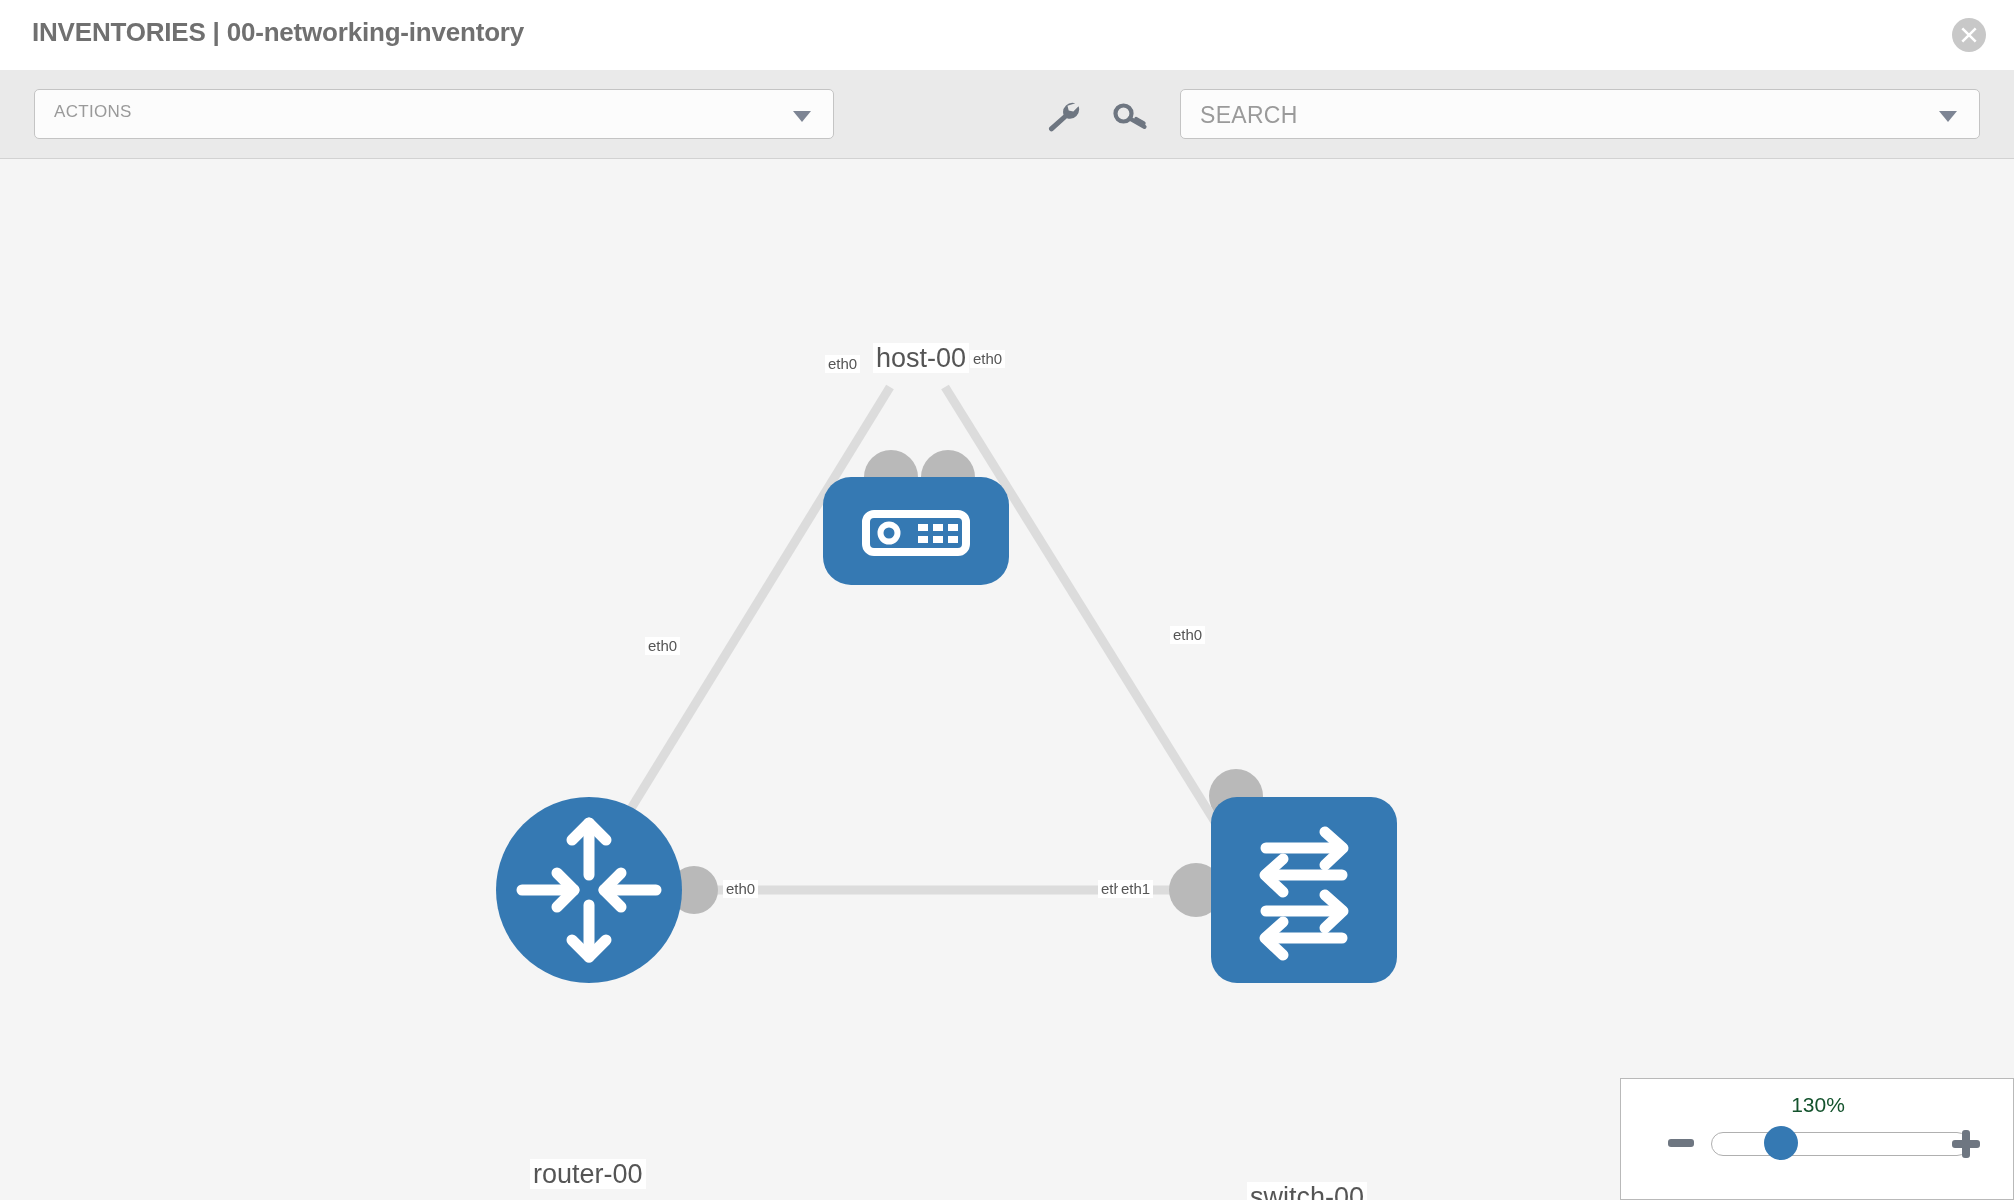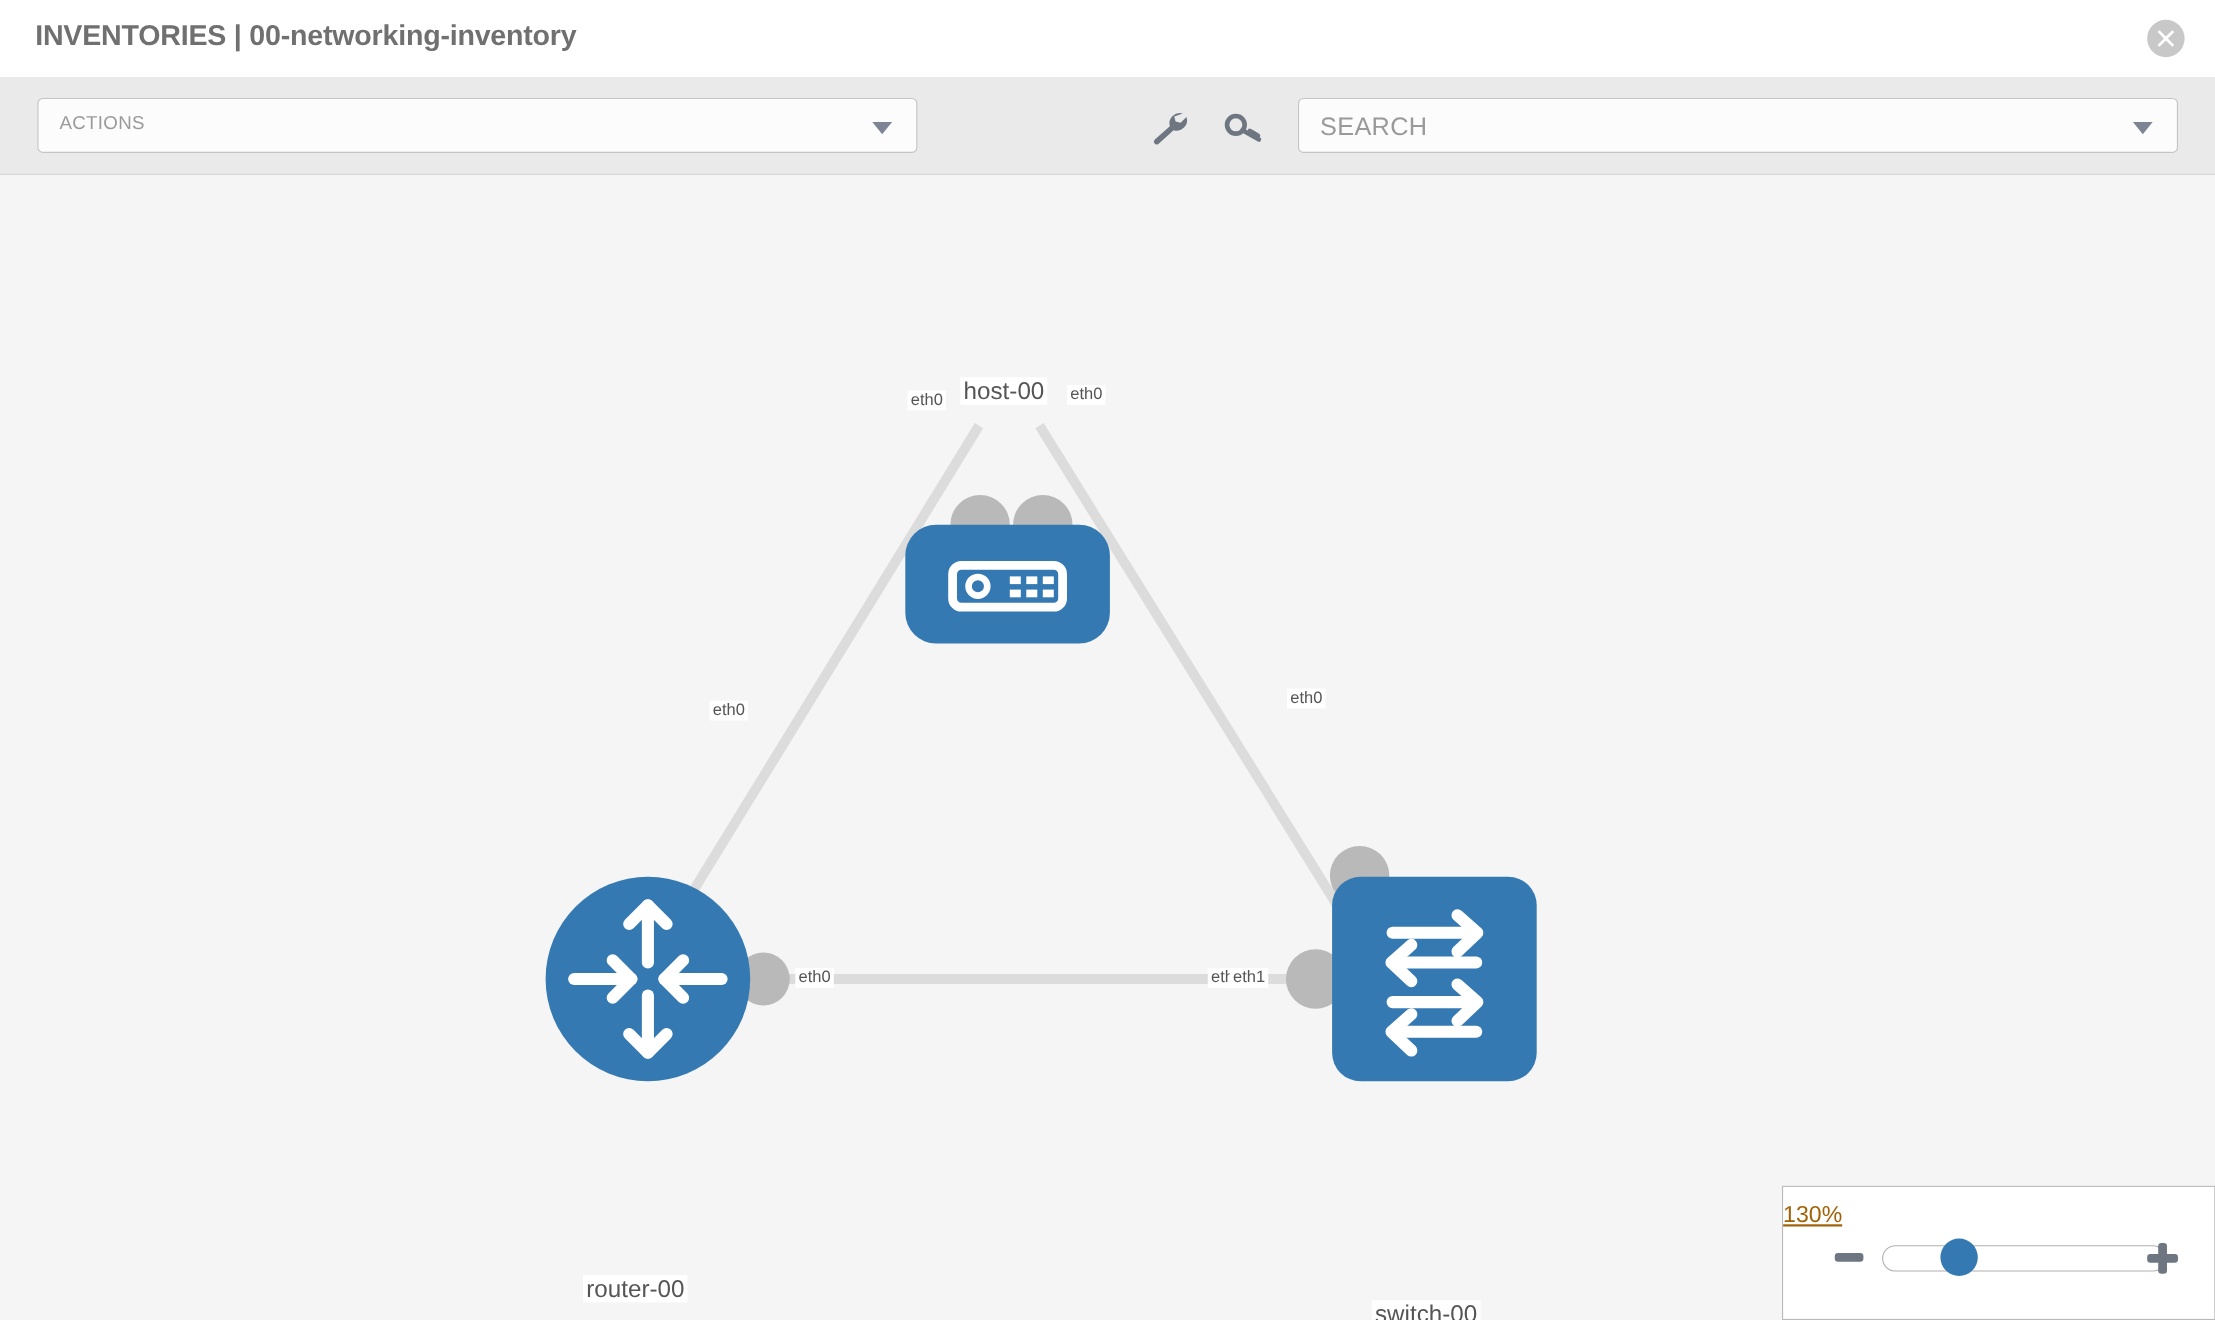--- a/index.html
+++ b/index.html
@@ -115,39 +115,38 @@
   #topology { position: absolute; left: 0; top: 0; }
 
   
   .node-label, .port-label {
     position: absolute;
     background: #ffffff;
     color: #555555;
     white-space: nowrap;
     line-height: 1.05;
   }
-  .node-label { font-size: 22px; padding: 1px 3px; }
+  .node-label { font-size: 27px; padding: 1px 3px; }
   .port-label { font-size: 15px; padding: 1px 3px; }
 
   
   #zoom-panel {
     position: absolute;
     left: 1620px; top: 1078px;
     width: 394px; height: 122px;
     background: #ffffff;
     border: 1px solid #b9b9b9;
   }
   #zoom-value {
     position: absolute;
     left: 0; top: 14px;
     width: 394px;
-    text-align: left;
+    text-align: center;
     font-size: 21px;
-    color: #a16207;
-    text-decoration: underline;
+    color: #14532d;
   }
   #zoom-minus {
     position: absolute;
     left: 47px; top: 60px;
     width: 26px; height: 8px;
     border-radius: 3px;
     background: #6e7681;
     cursor: pointer;
   }
   #zoom-plus {

